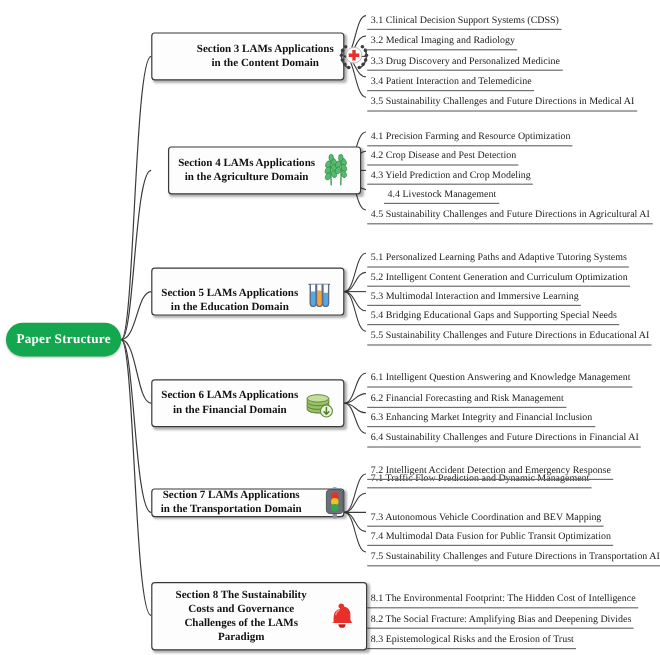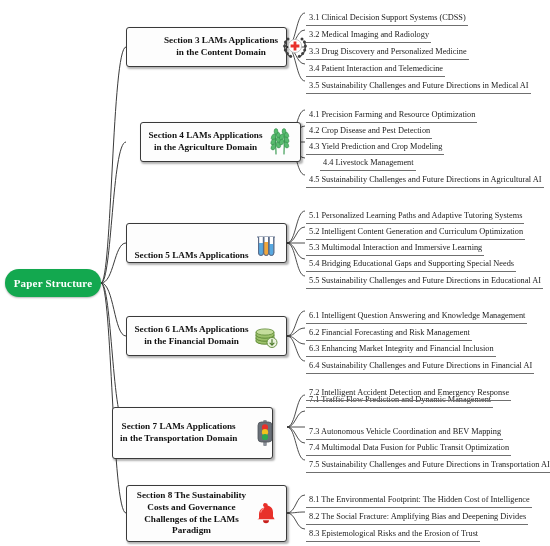--- a/index.html
+++ b/index.html
@@ -201,20 +201,21 @@
   </div>
   <div class="leaf" style="left:306px;top:103px;"><span class="lt">4.1 Precision Farming and Resource Optimization</span></div>
   <div class="leaf" style="left:306px;top:119px;"><span class="lt">4.2 Crop Disease and Pest Detection</span></div>
   <div class="leaf" style="left:306px;top:135px;"><span class="lt">4.3 Yield Prediction and Crop Modeling</span></div>
   <div class="leaf" style="left:320px;top:151px;"><span class="lt">4.4 Livestock Management</span></div>
   <div class="leaf" style="left:306px;top:168px;"><span class="lt">4.5 Sustainability Challenges and Future Directions in Agricultural AI</span></div>
 
   <div class="sec-box" style="left:126px;top:223px;width:161px;height:40px;align-items:flex-end;">
     <div class="sec-text">
       <span class="ln">Section 5 LAMs Applications</span>
+      <span class="ln">in the Education Domain</span>
     </div>
     <div class="sec-icon">
       <svg width="26" height="26" viewBox="0 0 26 26">
         <g stroke="#5b6b87" stroke-width="1" fill="none">
             <path d="M4 3h18"></path>
           </g>
         <g stroke="#5b6b87" stroke-width="1" fill="#ffffff">
           <path d="M5.6 3v16a2.4 2.4 0 0 0 4.8 0V3"></path>
           <path d="M10.8 3v16a2.4 2.4 0 0 0 4.8 0V3"></path>
           <path d="M16 3v16a2.4 2.4 0 0 0 4.8 0V3"></path>
@@ -255,42 +256,42 @@
         <circle cx="19" cy="19.5" r="5" fill="#e9f2dc" stroke="#5e8a36" stroke-width="0.9"></circle>
         <path d="M19 16.6v5.6m0 0l-2-2m2 2l2-2" stroke="#4e7a2c" stroke-width="1.2" fill="none" stroke-linecap="round"></path>
       </svg>
     </div>
   </div>
   <div class="leaf" style="left:306px;top:304px;"><span class="lt">6.1 Intelligent Question Answering and Knowledge Management</span></div>
   <div class="leaf" style="left:306px;top:321px;"><span class="lt">6.2 Financial Forecasting and Risk Management</span></div>
   <div class="leaf" style="left:306px;top:337px;"><span class="lt">6.3 Enhancing Market Integrity and Financial Inclusion</span></div>
   <div class="leaf" style="left:306px;top:354px;"><span class="lt">6.4 Sustainability Challenges and Future Directions in Financial AI</span></div>
 
-  <div class="sec-box" style="left:112px;top:407px;width:161px;height:52px;gap:11px;">
+  <div class="sec-box" style="left:126px;top:407px;width:161px;height:24px;gap:11px;">
     <div class="sec-text">
       <span class="ln">Section 7 LAMs Applications</span>
       <span class="ln">in the Transportation Domain</span>
     </div>
     <div class="sec-icon">
       <svg width="22" height="28" viewBox="0 0 22 28">
         <rect x="9.2" y="1" width="3.6" height="26" rx="1" fill="#8c9199"></rect>
         <rect x="4" y="3" width="14" height="20" rx="3.4" fill="#6a7078" stroke="#4b5057" stroke-width="0.8"></rect>
         <circle cx="11" cy="8.4" r="3.1" fill="#e8302a"></circle>
         <circle cx="11" cy="13.2" r="3.1" fill="#f2c21c"></circle>
         <circle cx="11" cy="18" r="3.1" fill="#2fa84f"></circle>
       </svg>
     </div>
   </div>
   <div class="leaf" style="left:306px;top:388px;"><span class="lt">7.1 Traffic Flow Prediction and Dynamic Management</span></div>
   <div class="leaf" style="left:306px;top:381px;"><span class="lt">7.2 Intelligent Accident Detection and Emergency Response</span></div>
   <div class="leaf" style="left:306px;top:420px;"><span class="lt">7.3 Autonomous Vehicle Coordination and BEV Mapping</span></div>
   <div class="leaf" style="left:306px;top:436px;"><span class="lt">7.4 Multimodal Data Fusion for Public Transit Optimization</span></div>
   <div class="leaf" style="left:306px;top:453px;"><span class="lt">7.5 Sustainability Challenges and Future Directions in Transportation AI</span></div>
 
-  <div class="sec-box" style="left:126px;top:485px;width:161px;height:57px;">
+  <div class="sec-box" style="left:126px;top:485px;width:180px;height:57px;">
     <div class="sec-text">
       <span class="ln">Section 8 The Sustainability</span>
       <span class="ln">Costs and Governance</span>
       <span class="ln">Challenges of the LAMs</span>
       <span class="ln">Paradigm</span>
     </div>
     <div class="sec-icon">
       <svg width="24" height="26" viewBox="0 0 24 26">
         <path d="M12 2.2a1.7 1.7 0 0 1 1.7 1.7v.6a7 7 0 0 1 5.3 6.8v4.3l1.6 2.6H3.4L5 17.6v-4.3a7 7 0 0 1 5.3-6.8v-.6A1.7 1.7 0 0 1 12 2.2z" fill="#e8302a"></path>
         <path d="M9 19.2h6a3 3 0 0 1-6 0z" fill="#c81f1b"></path>

